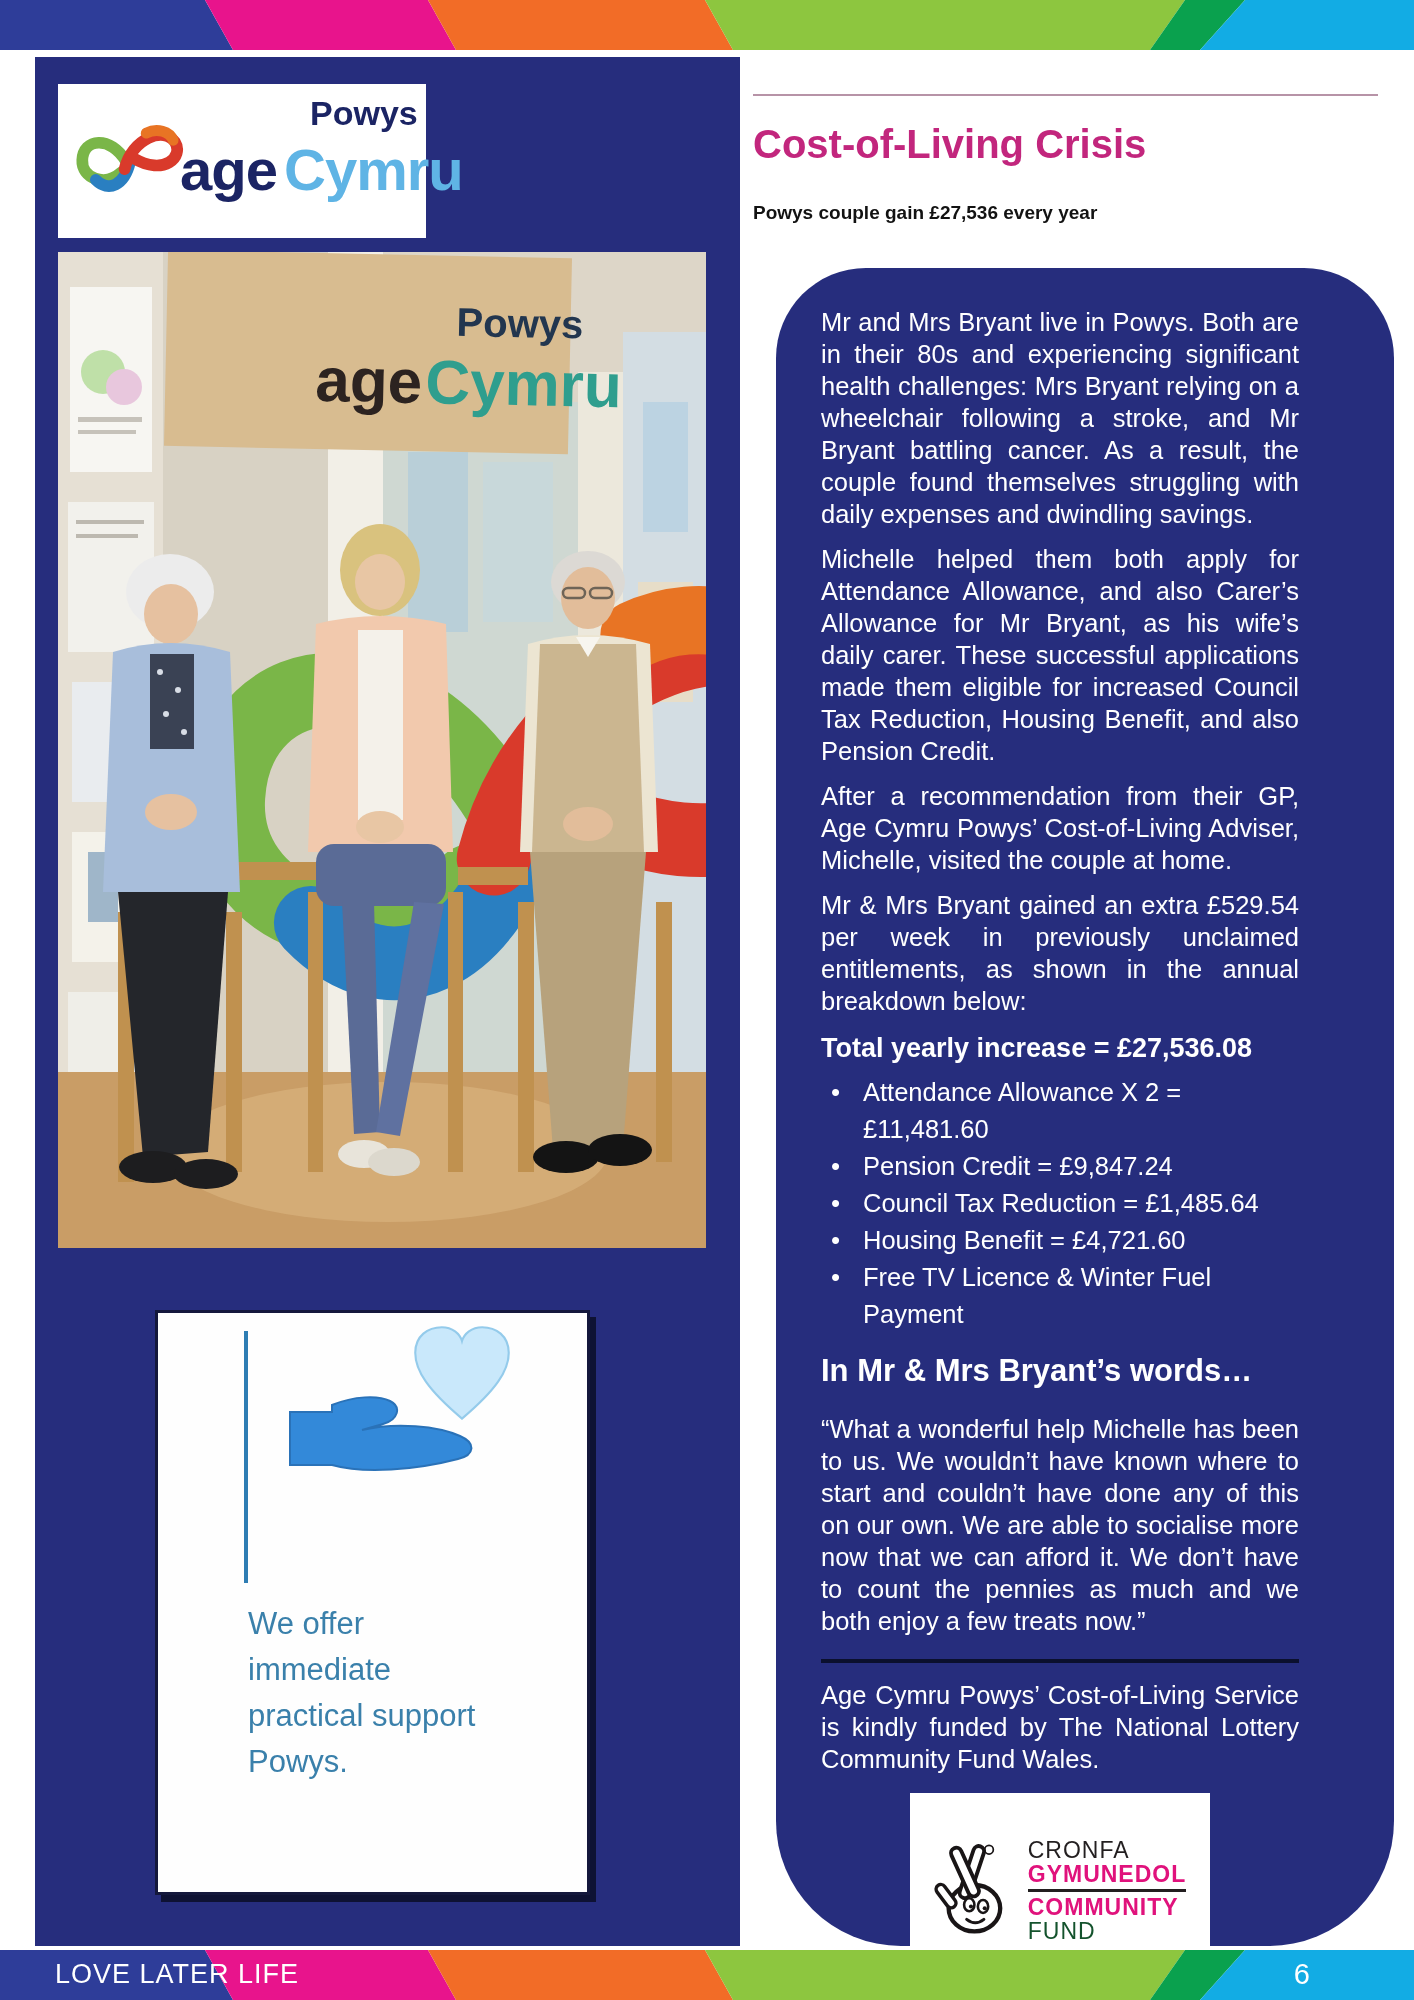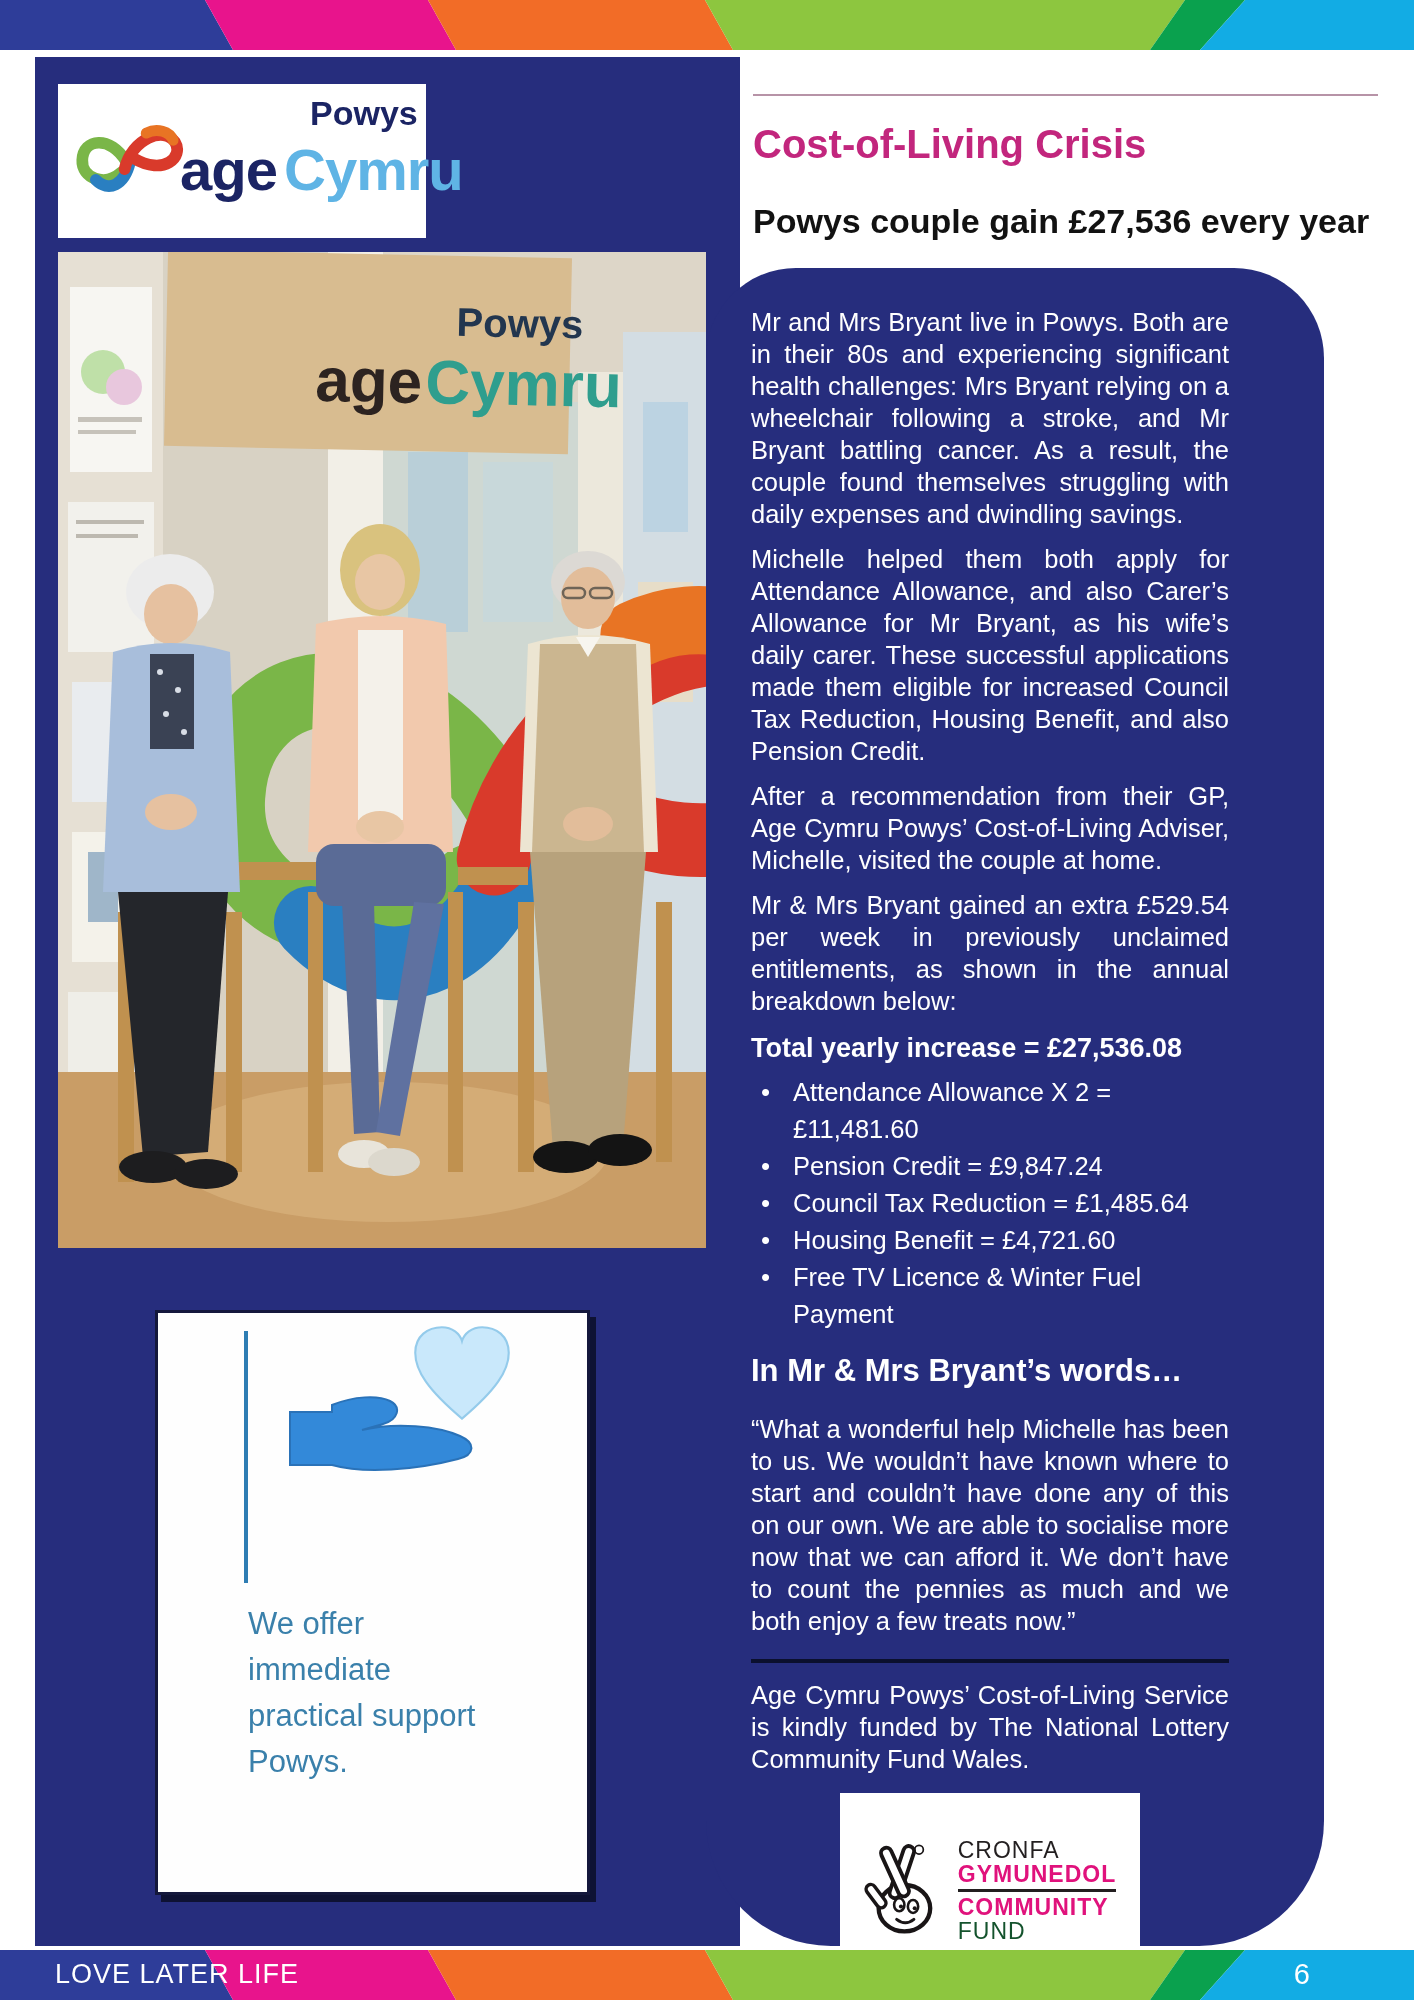--- a/index.html
+++ b/index.html
@@ -28,23 +28,23 @@
   .support-card{position:absolute;left:120px;top:1253px;width:435px;height:585px;background:#fefefe;
                 border:3px solid #14183c;box-shadow:6px 7px 0 #0e1233;box-sizing:border-box;}
   .card-vline{position:absolute;left:86px;top:18px;width:4px;height:252px;background:#2e7db3;}
   .card-heart{position:absolute;left:243px;top:10px;width:122px;height:102px;}
   .card-hand{position:absolute;left:128px;top:83px;width:196px;height:82px;}
   .card-text{position:absolute;left:90px;top:288px;font-size:31px;line-height:46px;color:#3a80ab;}
 
   
   .col-rule{position:absolute;left:753px;top:94px;width:625px;height:2px;background:#b793a7;}
   .article-title{position:absolute;left:753px;top:122px;font-size:40px;font-weight:bold;color:#c2267d;}
-  .article-subtitle{position:absolute;left:753px;top:202px;font-size:34px;font-weight:bold;color:#121212;}
-
-  .story-box{position:absolute;left:706px;top:268px;width:618px;height:1678px;background:#262d7d;
+  .article-subtitle{position:absolute;left:753px;top:202px;font-size:19px;font-weight:bold;color:#121212;}
+
+  .story-box{position:absolute;left:776px;top:268px;width:618px;height:1678px;background:#262d7d;
              border-radius:90px 90px 125px 125px;box-sizing:border-box;
              padding:38px 95px 0 45px;color:#ffffff;}
   .story-box p{margin:0 0 13px 0;font-size:25.5px;line-height:32px;text-align:justify;}
   .total-line{margin:16px 0 10px 0;font-size:27px;font-weight:bold;}
   .benefit-list{list-style:none;margin:0;padding:0;}
   .benefit-list li{position:relative;padding-left:42px;font-size:25.5px;line-height:37px;}
   .benefit-list li::before{content:"•";position:absolute;left:10px;font-size:26px;}
   .words-heading{margin-top:20px;margin-bottom:24px;font-size:31px;font-weight:bold;}
   .quote-p{margin:0;font-size:25.5px;line-height:32px;text-align:justify;}
   .story-divider{height:4px;background:#0b102e;margin:22px 0 16px 0;}

